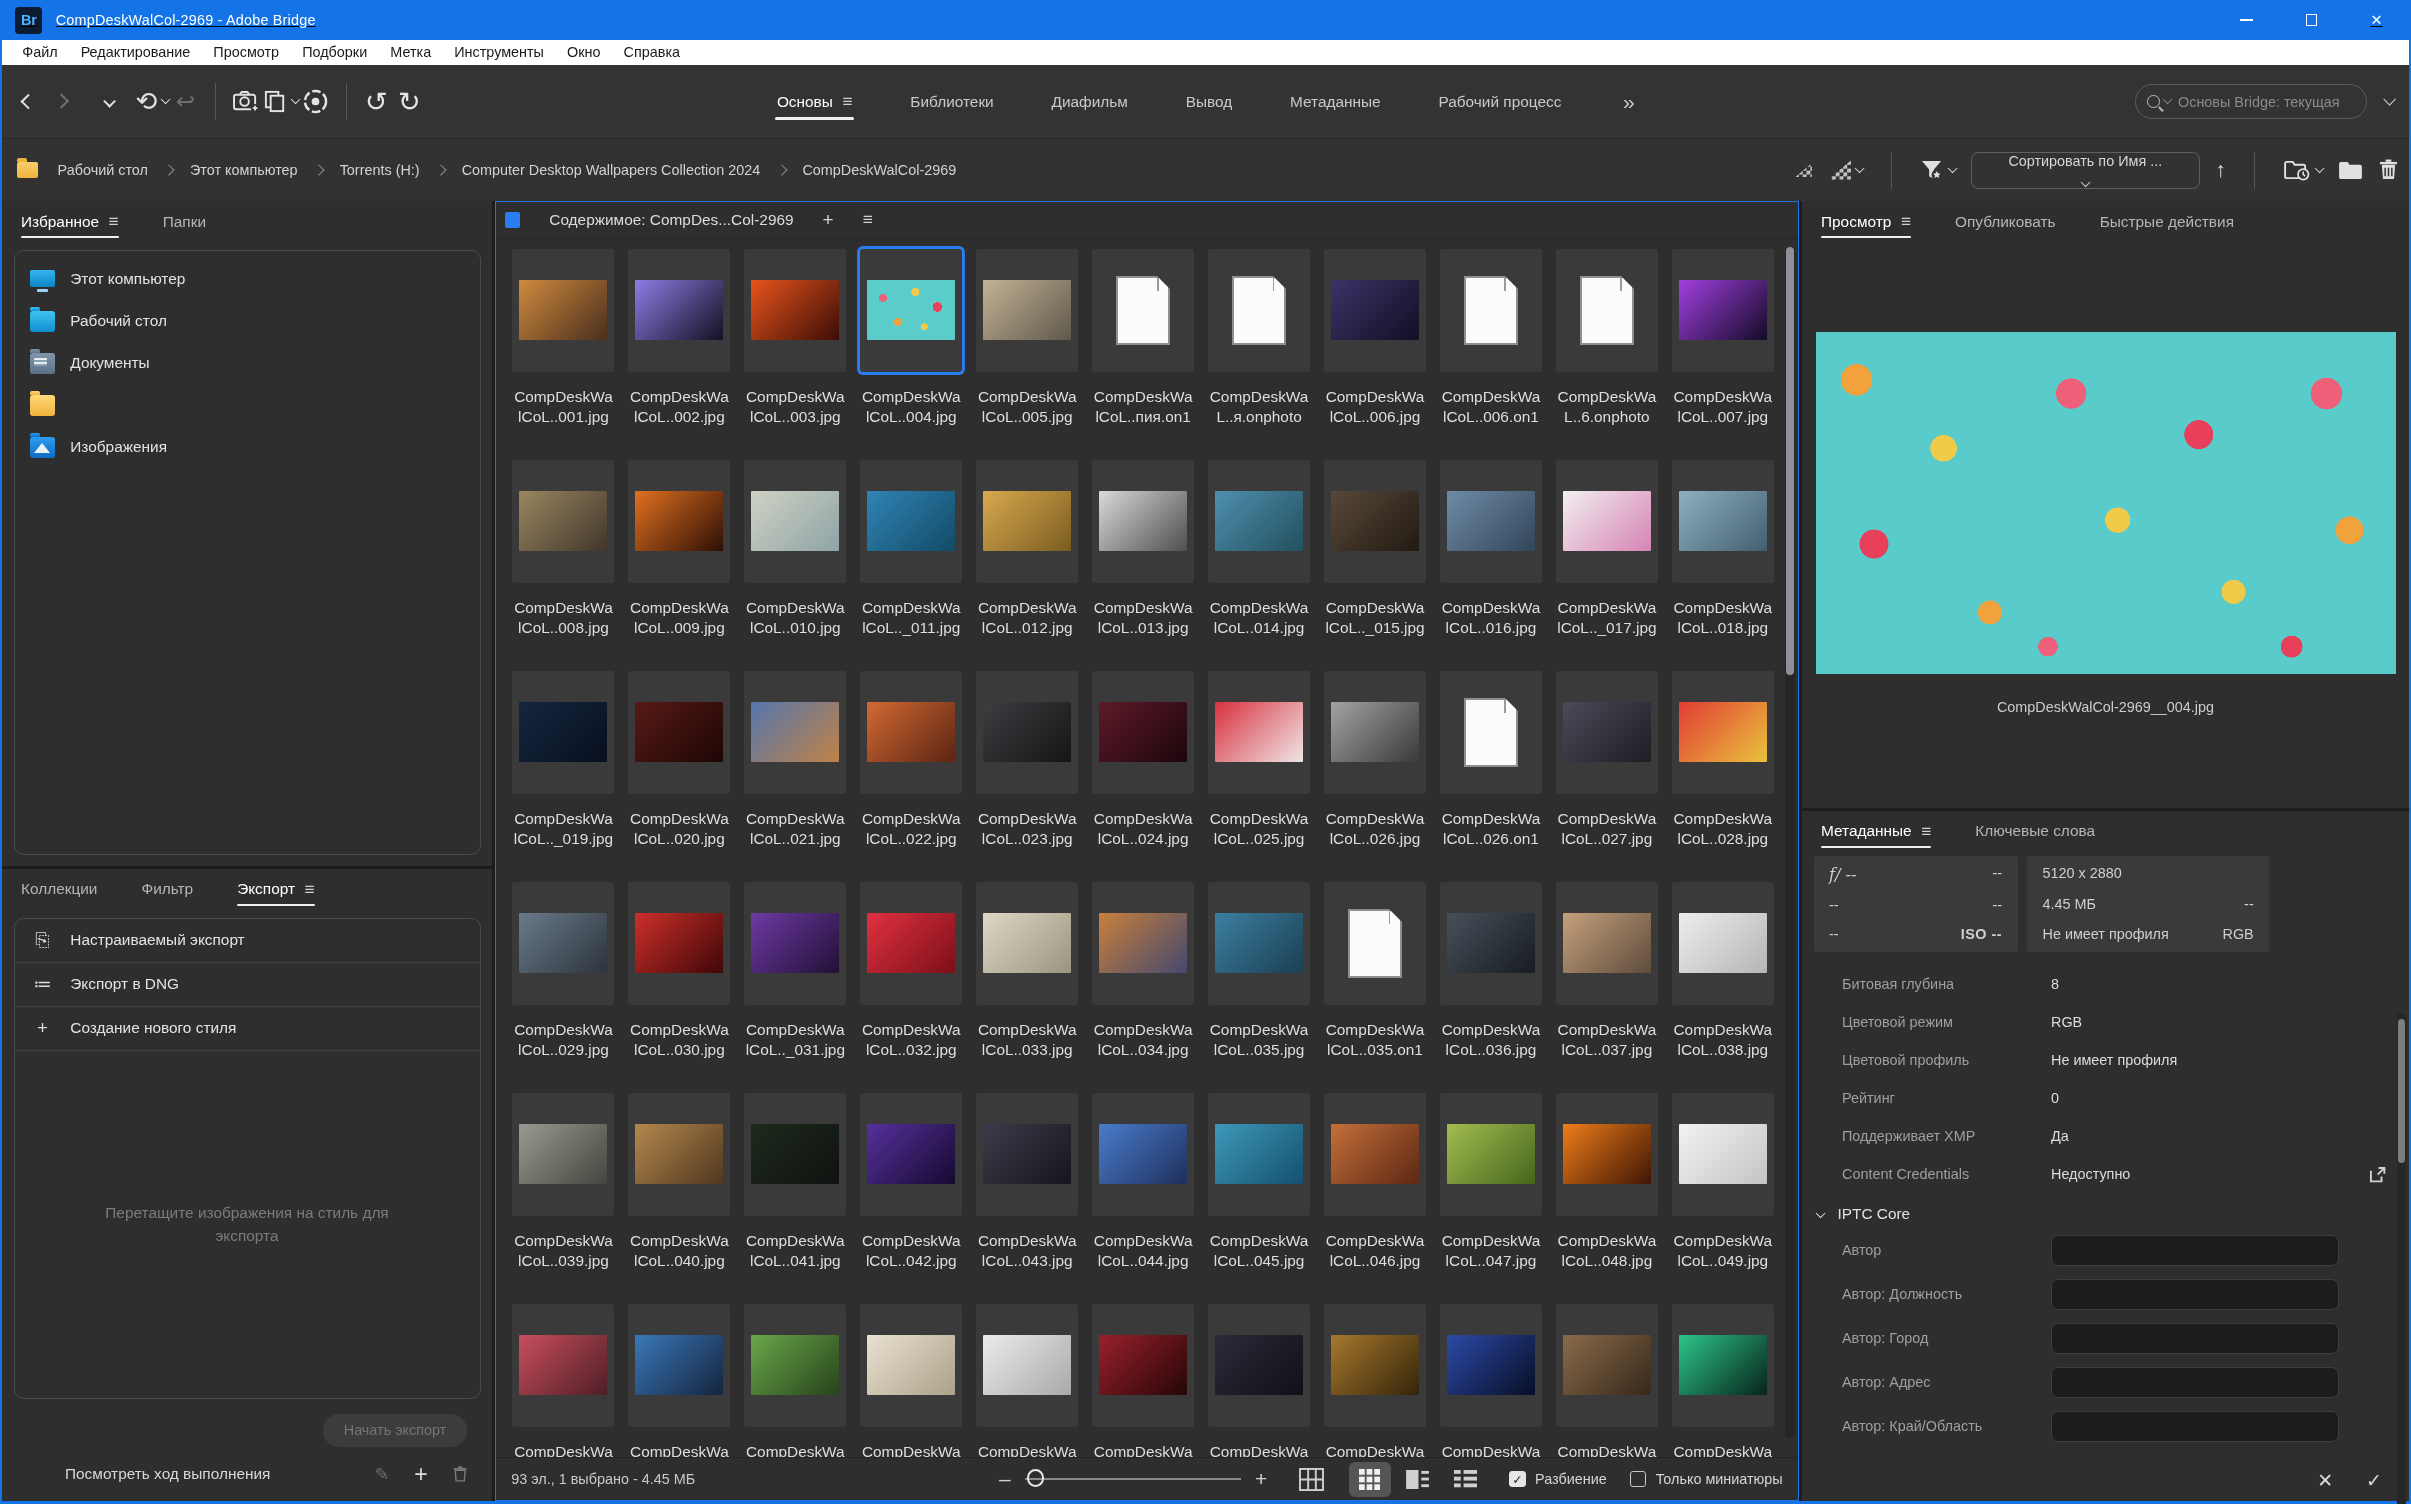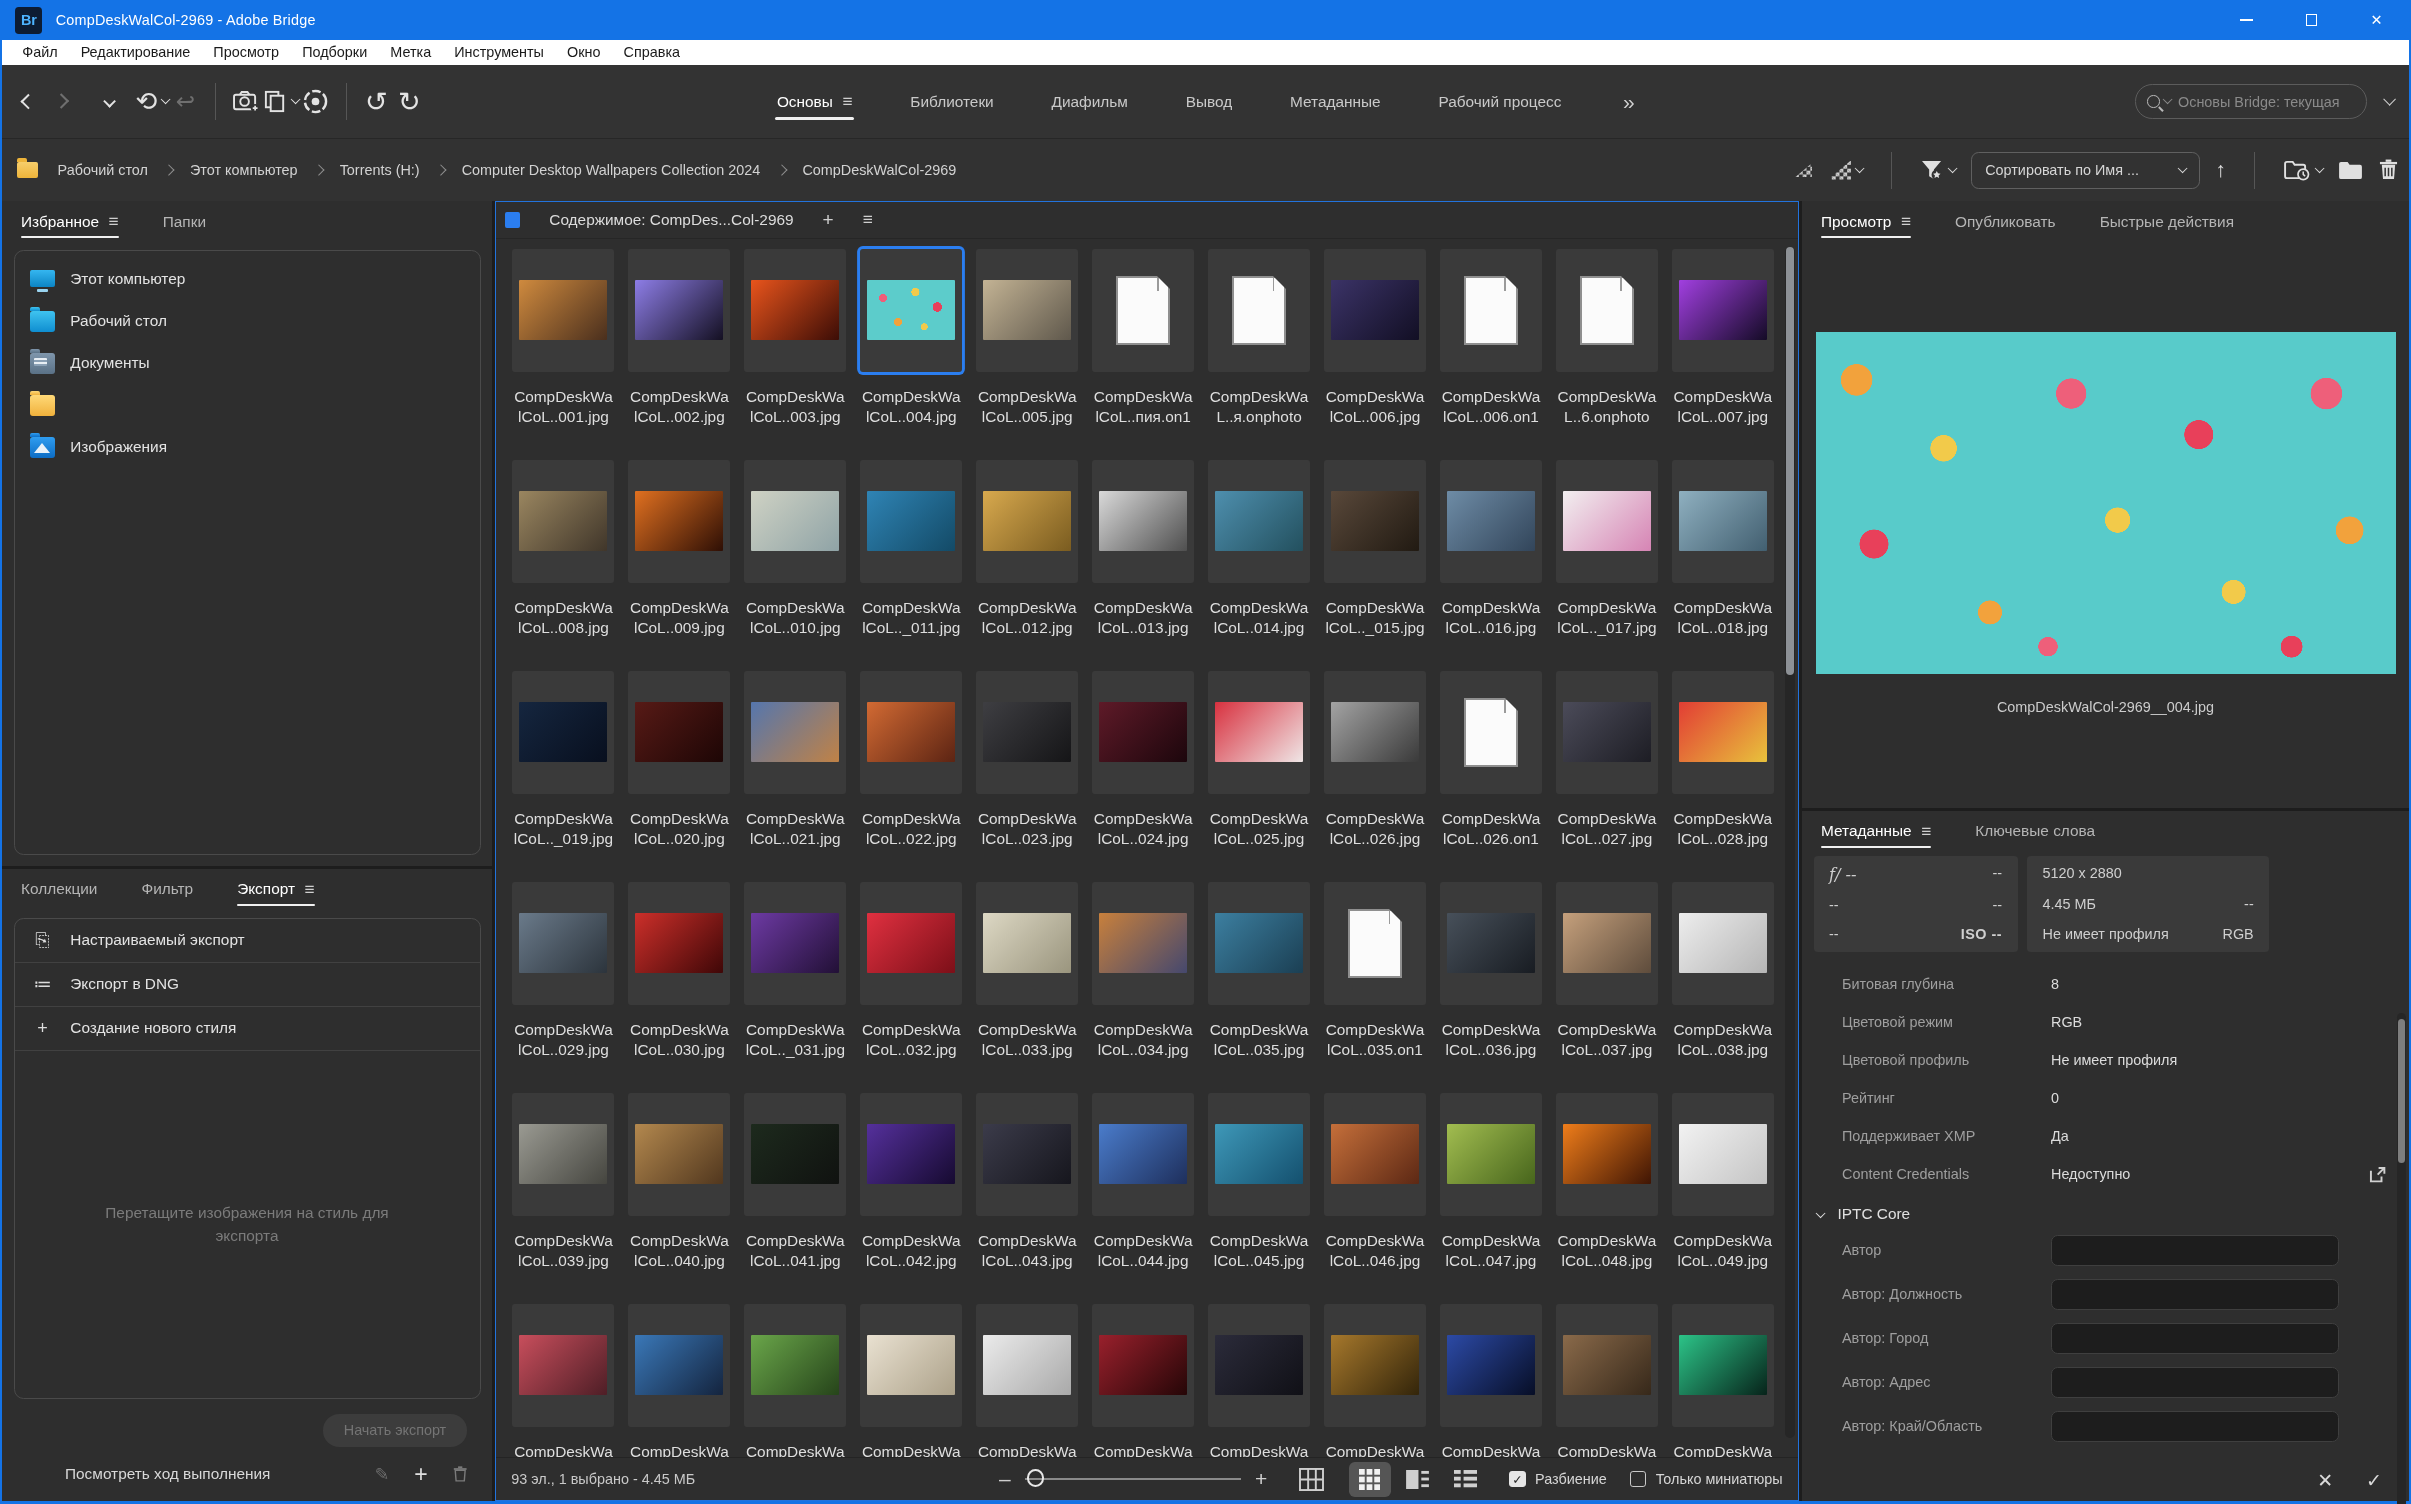--- a/index.html
+++ b/index.html
@@ -6,21 +6,21 @@
   html,body { margin:0; padding:0; background:#111; }
   body {
     width:2411px; height:1504px; position:relative; overflow:hidden;
     font-family:"Liberation Sans","DejaVu Sans",sans-serif;
     -webkit-font-smoothing:antialiased;
   }
   .window{position:absolute;inset:0;display:flex;flex-direction:column;
     border-left:2.9px solid #1473e6;border-right:2.9px solid #1473e6;border-bottom:3.8px solid #1473e6;background:#1d1d1d;}
 
   
-  .titlebar{height:40px;background:#1473e6;display:flex;align-items:center;padding:0 0 0 13.4px;flex:0 0 auto;}
+  .titlebar{height:40px;background:#1473e6;display:flex;align-items:center;padding:0 0 0 13.4px;flex:0 0 auto;text-decoration:underline;}
   .br-logo{width:27px;height:27px;background:#0d1c33;border-radius:3.8px;color:#4db3ff;font-weight:bold;font-size:14.4px;display:flex;align-items:center;justify-content:center;margin-right:13.4px;}
   .title-text{color:#ffffff;font-size:14.4px;letter-spacing:0.2px;}
   .win-controls{margin-left:auto;display:flex;height:100%;}
   .win-btn{width:65px;height:100%;display:flex;align-items:center;justify-content:center;color:#fff;font-size:14.4px;}
   .win-btn .bar{width:12.5px;height:1.4px;background:#fff;}
   .win-btn .box{width:11.5px;height:11.5px;border:1.4px solid #fff;}
 
   
   .menubar{height:25px;background:#ffffff;display:flex;align-items:center;padding:0 9.6px;gap:1.9px;flex:0 0 auto;}
   .menu-item{color:#1a1a1a;font-size:14.4px;padding:0 10.6px;line-height:25px;}
@@ -47,21 +47,21 @@
   .mag::after{content:"";position:absolute;width:5.8px;height:1.9px;background:#b9b9b9;transform:rotate(45deg);left:9.6px;top:11.5px;}
 
   
   .pathbar{height:62px;background:#323232;display:flex;align-items:center;padding:0 15.4px;flex:0 0 auto;position:relative;}
   .crumbs{display:flex;align-items:center;gap:13.4px;}
   .crumb{color:#d2d2d2;font-size:14.4px;}
   .crumb-sep{color:#8f8f8f;font-size:12.5px;display:inline-block;width:7.7px;height:7.7px;border-right:1.9px solid #8f8f8f;border-top:1.9px solid #8f8f8f;transform:rotate(45deg);margin:0 3.8px;}
   .folder-ic{width:21px;height:16.3px;background:linear-gradient(#f7ce6b,#eeb43a);border-radius:1.9px;position:relative;margin-right:5.8px;}
   .folder-ic::before{content:"";position:absolute;top:-3.8px;left:0;width:9.6px;height:3.8px;background:#eeb43a;border-radius:1.9px 1.9px 0 0;}
   .path-right{position:absolute;right:11.5px;top:0;height:100%;display:flex;align-items:center;gap:15.4px;color:#d9d9d9;}
-  .sortsel{width:229px;height:37px;border:1px solid #606060;border-radius:7.7px;display:flex;align-items:center;padding:0 13.4px;color:#d6d6d6;font-size:14.4px;gap:7.7px;}
+  .sortsel{width:229px;height:37px;border:1px solid #606060;border-radius:7.7px;display:flex;align-items:center;padding:0 13.4px;color:#d6d6d6;font-size:14.4px;gap:7.7px;flex-direction:column;}
   .sortsel .lbl{flex:1;white-space:nowrap;overflow:hidden;}
   .tri-checker{width:23px;height:19px;background:
      linear-gradient(45deg,#cfcfcf 25%,transparent 25%,transparent 75%,#cfcfcf 75%),
      linear-gradient(45deg,#cfcfcf 25%,transparent 25%,transparent 75%,#cfcfcf 75%);
      background-size:7.7px 7.7px;background-position:0 0,3.8px 3.8px;
      clip-path:polygon(0 100%,100% 100%,100% 0);}
   .upar{font-size:21px;color:#e0e0e0;}
 
   
   .main{flex:1;display:flex;gap:2.9px;background:#1d1d1d;min-height:0;}

